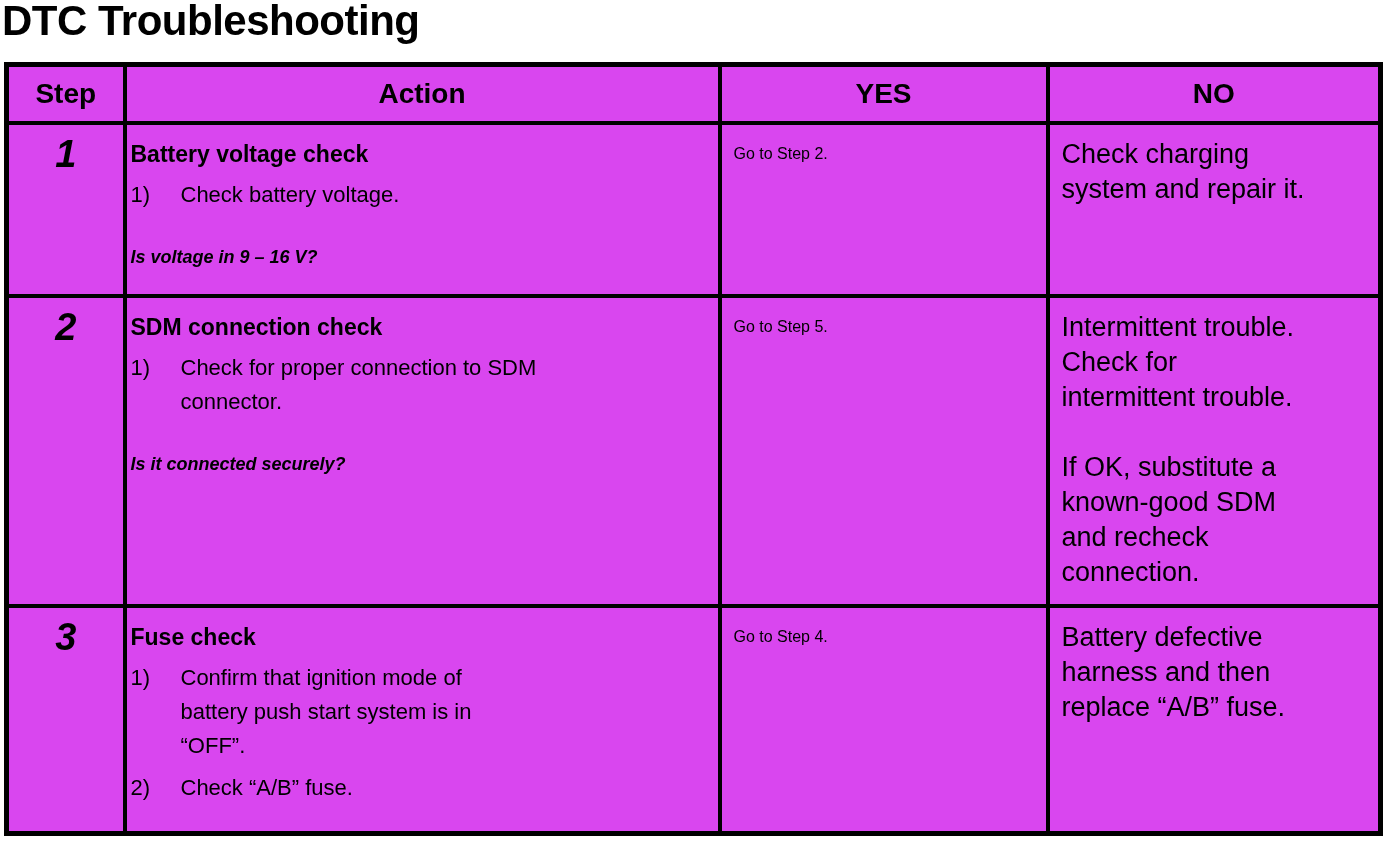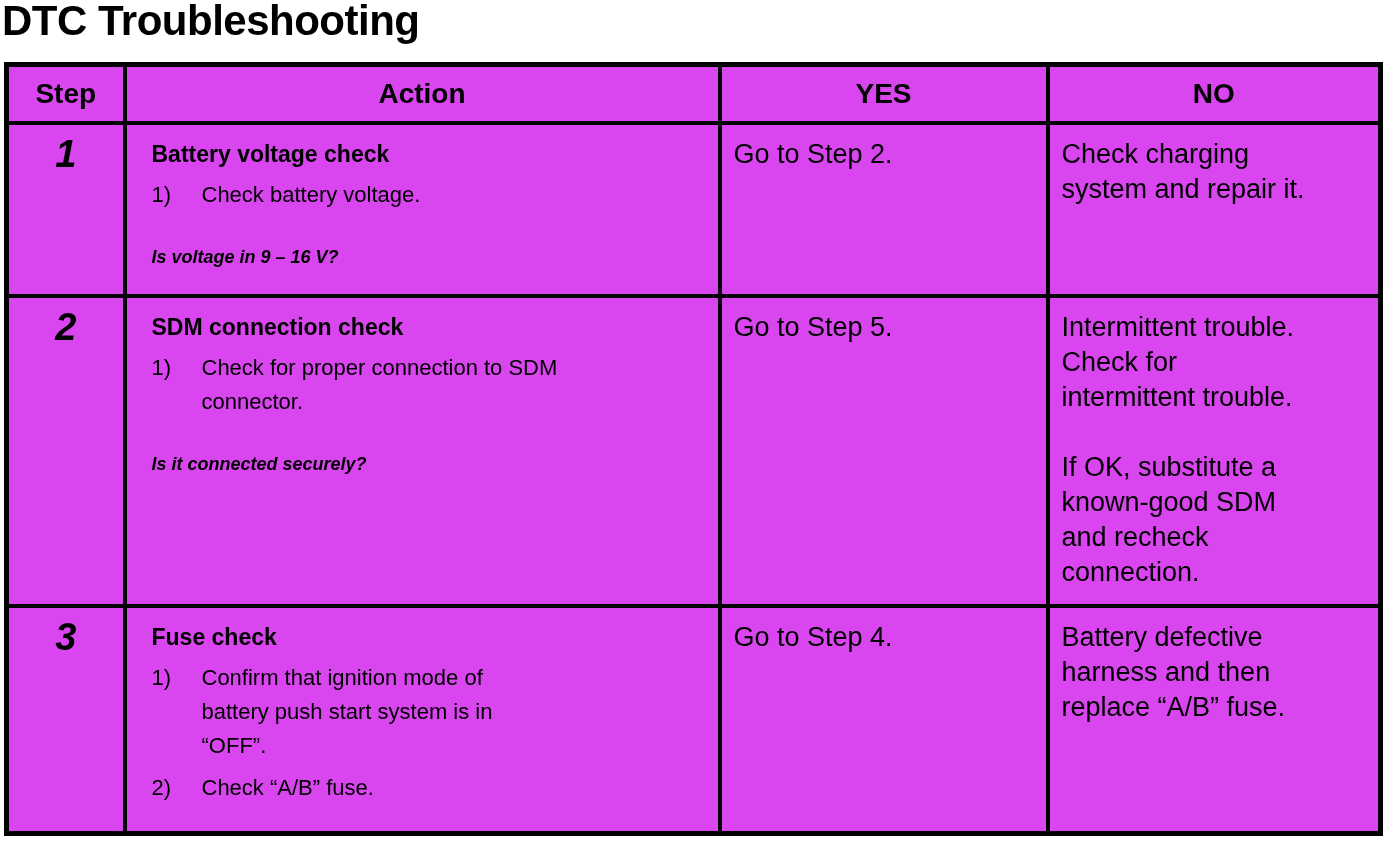--- a/index.html
+++ b/index.html
@@ -43,21 +43,21 @@
   .col-yes { width: 328px; }
   .col-no { width: 333px; }
 
   td.step-cell {
     text-align: center;
     font-size: 38px;
     font-weight: bold;
     font-style: italic;
     padding-top: 8px;
   }
-  td.action-cell { padding: 13px 12px 10px 25px; margin-left: 20px; }
+  td.action-cell { padding: 13px 12px 10px 4px; margin-left: 20px; }
   td.yes-cell, td.no-cell { padding: 12px 10px 10px 12px; }
 
   .action-title {
     font-size: 23px;
     font-weight: bold;
     line-height: 32px;
     margin-bottom: 8px;
   }
   .action-item {
     display: flex;
@@ -73,21 +73,21 @@
     flex: 1 1 auto;
   }
   .question {
     font-size: 18px;
     font-weight: bold;
     font-style: italic;
     margin-top: 27px;
     line-height: 36px;
   }
   .result-text {
-    font-size: 27px;
+    font-size: 16px;
     line-height: 34px;
     white-space: pre-line;
   }
   .no-para {
     font-size: 27px;
     line-height: 35px;
     white-space: pre-line;
   }
   .no-para + .no-para { margin-top: 35px; }
 

